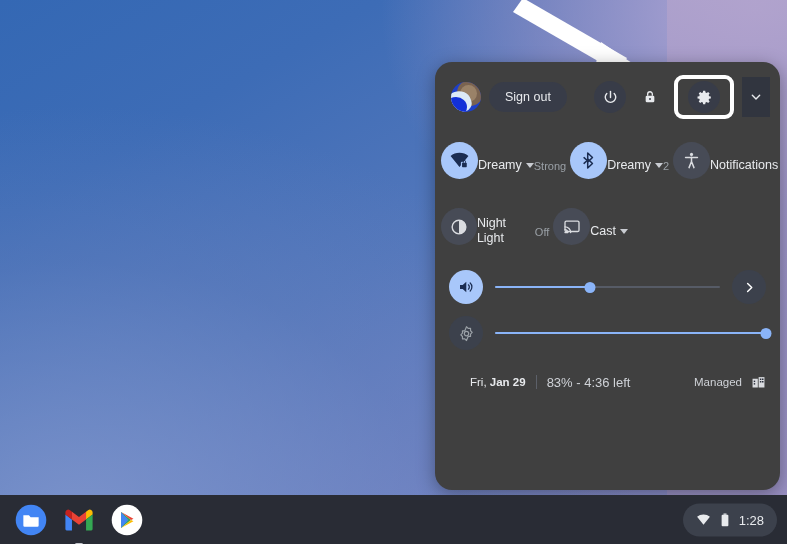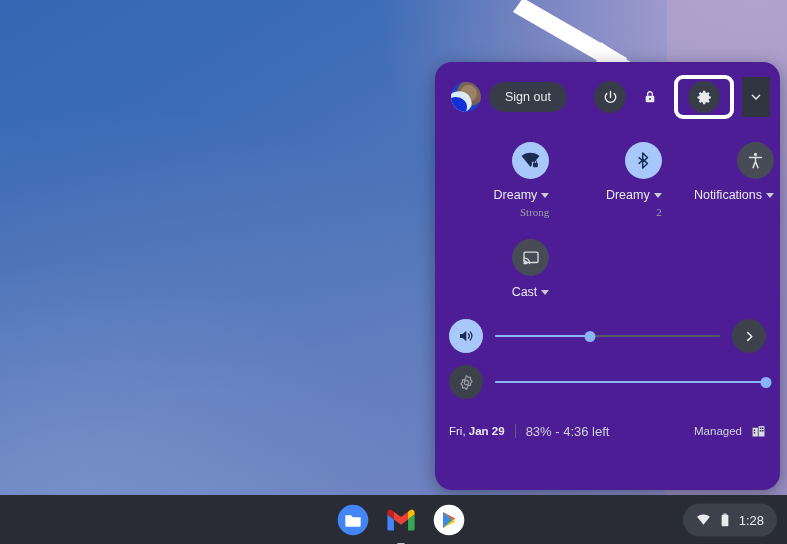--- a/index.html
+++ b/index.html
@@ -24,21 +24,21 @@
     background:linear-gradient(180deg, #b0a2cc 0%, #a296c7 40%, #9a90c2 100%);
     opacity:.85;
   }
 
   
   #arrow { position:absolute; left:505px; top:-4px; width:180px; height:84px; pointer-events:none; }
 
   
   #quick-settings {
     position:absolute; left:435px; top:62px; width:345px; height:428px;
-    background:#4c1d95; border-radius:17px;
+    background:#404040; border-radius:17px;
     box-shadow:0 4px 18px rgba(0,0,0,0.35);
     overflow:hidden;
   }
 
   
   .qs-header { display:flex; align-items:center; height:70px; padding:0 10px 0 16px; gap:8px; }
   #avatar {
     width:30px; height:30px; border-radius:50%; flex:0 0 auto; overflow:hidden;
     background:#1d3fc9; position:relative;
   }
@@ -64,55 +64,55 @@
     align-items:center; justify-content:center; flex:0 0 auto;
   }
   #settings-highlight {
     position:absolute; left:0; top:0; width:60px; height:44px;
     border:4px solid #ffffff; border-radius:9px; pointer-events:none;
   }
   #collapse-button { width:28px; height:40px; border-radius:0 0 0 0; background:#31353f; }
 
   
   .tile-grid { display:grid; grid-template-columns:repeat(3,1fr); padding:4px 4px 0 4px; }
-  .tile { display:flex; flex-direction:column; align-items:flex-end; padding:6px 2px 10px; cursor:pointer; }
+  .tile { display:flex; flex-direction:row; align-items:center; padding:6px 2px 10px; cursor:pointer; }
   .tile-icon {
     width:37px; height:37px; border-radius:50%;
     display:flex; align-items:center; justify-content:center; margin-bottom:9px;
   }
   .tile-icon.on  { background:#a8c7fa; }
   .tile-icon.off { background:#474b56; }
   .tile-label { font-size:12.5px; color:#e8eaed; display:flex; align-items:center; gap:4px; line-height:1.2; }
   .caret { width:0;height:0;border-left:4px solid transparent;border-right:4px solid transparent;border-top:5px solid #c9ccd2; display:inline-block; }
-  .tile-sub { font-size:11px; color:#9aa0a6; margin-top:3px; line-height:1.2;font-family:Liberation Serif, serif; }
+  .tile-sub { font-size:11px; color:#9aa0a6; margin-top:3px; line-height:1.2; }
 
   
   .slider-row { display:flex; align-items:center; height:46px; padding:0 14px; gap:12px; }
   .slider-icon { width:34px; height:34px; border-radius:50%; display:flex; align-items:center; justify-content:center; flex:0 0 auto; cursor:pointer; }
   .slider-icon.on { background:#a8c7fa; }
   .slider-icon.off { background:#3c414c; }
   .slider-track { position:relative; flex:1 1 auto; height:16px; display:flex; align-items:center; cursor:pointer; }
   .slider-bg { position:absolute; left:0; right:0; height:2px; background:#565b66; border-radius:1px; }
   .slider-fill { position:absolute; left:0; height:2px; background:#8ab4f8; border-radius:1px; }
   .slider-thumb { position:absolute; width:11px; height:11px; border-radius:50%; background:#8ab4f8; transform:translateX(-50%); }
   #volume-expand-button { width:34px; height:34px; border-radius:50%; background:#3c414c; display:flex; align-items:center; justify-content:center; cursor:pointer; flex:0 0 auto; }
 
   
-  .qs-footer { display:flex; align-items:center; height:40px; padding:0 14px; margin-top:6px; }
+  .qs-footer { display:flex; align-items:center; height:40px; padding:0 14px; margin-top:6px;margin-left:21px; }
   .foot-date { font-size:11.5px; color:#e8eaed; }
   .foot-date b { font-weight:bold; }
   .foot-sep { width:1px; height:14px; background:#5c6069; margin:0 10px; }
   .foot-batt { font-size:13px; color:#cfd2d7; }
   .foot-spacer { flex:1 1 auto; }
   .foot-managed { font-size:11.5px; color:#cfd2d7; margin-right:9px; cursor:pointer; }
 
   
   #shelf {
     position:absolute; left:0; bottom:0; width:787px; height:49px;
-    background:#292c35; display:flex; align-items:center;justify-content:center;
+    background:#292c35; display:flex; align-items:center;
   }
   #shelf-apps { display:flex; align-items:center; gap:14px; padding-left:14px; }
   .shelf-app { width:34px; height:34px; position:relative; cursor:pointer; display:flex; align-items:center; justify-content:center; }
   .app-dot { position:absolute; bottom:-9px; left:50%; transform:translateX(-50%); width:8px; height:3px; border-radius:2px; background:#c3c6cc; }
   #system-tray {
     position:absolute; right:10px; top:50%; transform:translateY(-50%);
     height:33px; padding:0 13px; border-radius:17px; background:#3c414c;
     display:flex; align-items:center; gap:8px; cursor:pointer;
   }
   #tray-clock { font-size:13px; color:#e8eaed; }
@@ -219,20 +219,32 @@
         <span>Notifications</span>
         <i class="caret"></i>
       </div>
       <div class="tile-sub"></div>
     </div>
   </div>
 
   <div class="tile-grid">
 
 
+    <div class="tile">
+      <div class="tile-icon off">
+        <svg width="20" height="20" viewBox="0 0 24 24">
+          <circle cx="12" cy="12" r="8.2" stroke="#dadce0" stroke-width="1.7" fill="none"></circle>
+          <path d="M12 3.8a8.2 8.2 0 0 1 0 16.4z" fill="#dadce0"></path>
+        </svg>
+      </div>
+      <div class="tile-label">
+        <span>Night Light</span>
+      </div>
+      <div class="tile-sub">Off</div>
+    </div>
 
     <div class="tile">
       <div class="tile-icon off">
         <svg width="20" height="20" viewBox="0 0 24 24">
           <rect x="3.6" y="5" width="16.8" height="12.4" rx="1.6" stroke="#dadce0" stroke-width="1.6" fill="none"></rect>
           <path d="M3.6 18.6h2.6M3.6 15.2a3.4 3.4 0 0 1 3.4 3.4M3.6 11.8a6.8 6.8 0 0 1 6.8 6.8" stroke="#dadce0" stroke-width="1.6" fill="none" stroke-linecap="round"></path>
         </svg>
       </div>
       <div class="tile-label">
         <span>Cast</span>

